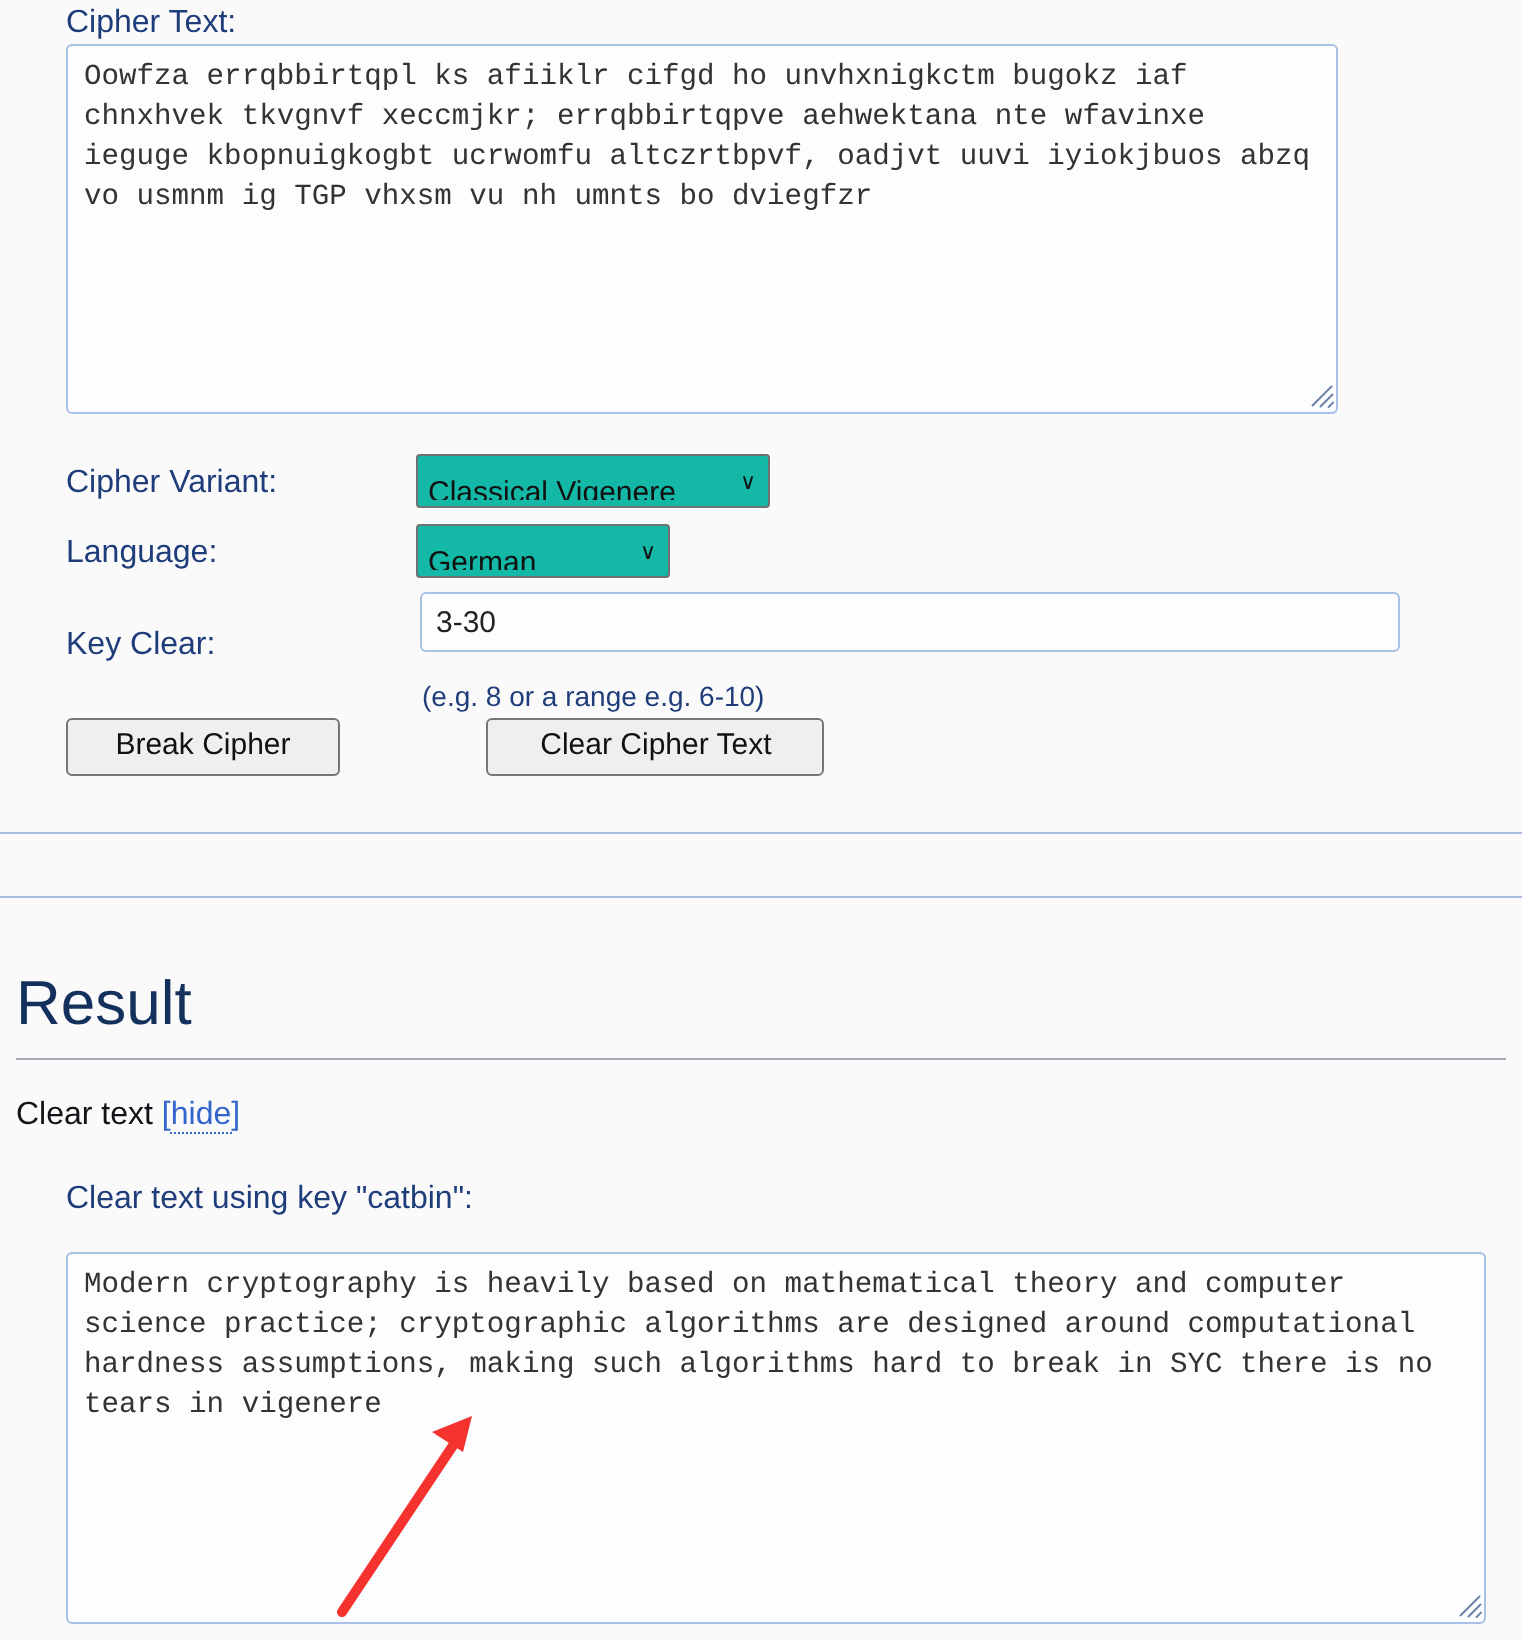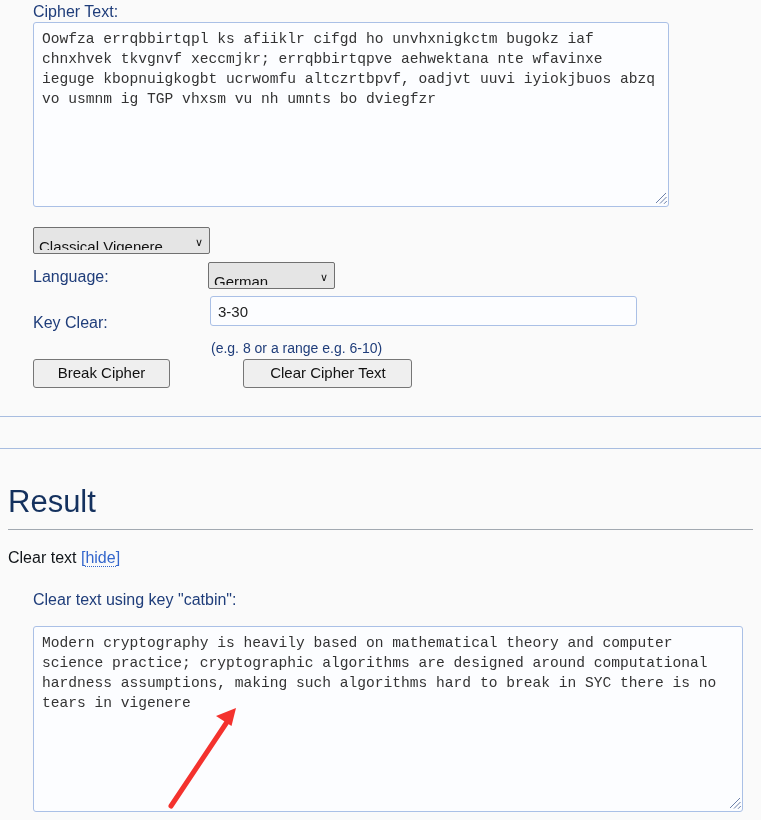--- a/index.html
+++ b/index.html
@@ -73,21 +73,21 @@
   .row-variant { left: 33px; top: 227px; }
   .row-language { left: 33px; top: 262px; }
   .row-keylen-label { left: 33px; top: 313px; }
 
   .lbl-col { width: 175px; }
 
   select.styled {
     font-family: "Liberation Sans", sans-serif;
     font-size: 15px;
     color: #111111;
-    background: #e5e5e5;
+    background: #14b8a6;
     border: 1px solid #707070;
     border-radius: 2px;
     padding: 10px 4px 3px 5px;
     line-height: 18px;
     height: 27px;
     box-sizing: border-box;
     -webkit-appearance: none;
     -moz-appearance: none;
     appearance: none;
   }
@@ -105,21 +105,21 @@
     color: #111;
     line-height: 1;
   }
   .sel-variant { width: 177px; }
   .sel-language { width: 127px; }
 
   .keylen-input {
     position: absolute;
     left: 210px;
     top: 296px;
-    width: 427px;
+    width: 490px;
     height: 30px;
     box-sizing: border-box;
     border: 1px solid #aac0e6;
     border-radius: 3px;
     background: #fcfdff;
     font-family: "Liberation Sans", sans-serif;
     font-size: 15px;
     color: #222222;
     padding: 2px 7px;
     outline: none;
@@ -252,20 +252,21 @@
     <svg width="13" height="13" viewBox="0 0 13 13">
       <g stroke="#6b7fa8" stroke-width="1">
         <line x1="1" y1="11" x2="11" y2="1"></line>
         <line x1="5" y1="11.5" x2="11.5" y2="5"></line>
         <line x1="9" y1="11.8" x2="11.8" y2="9"></line>
       </g>
     </svg>
   </span>
 
   <div class="row row-variant">
+    <span class="field-label lbl-col">Cipher Variant:</span>
     <span class="select-wrap">
       <select class="styled sel-variant">
         <option>Classical Vigenere</option>
       </select>
       <span class="chev">∨</span>
     </span>
   </div>
 
   <div class="row row-language">
     <span class="field-label lbl-col">Language:</span>

